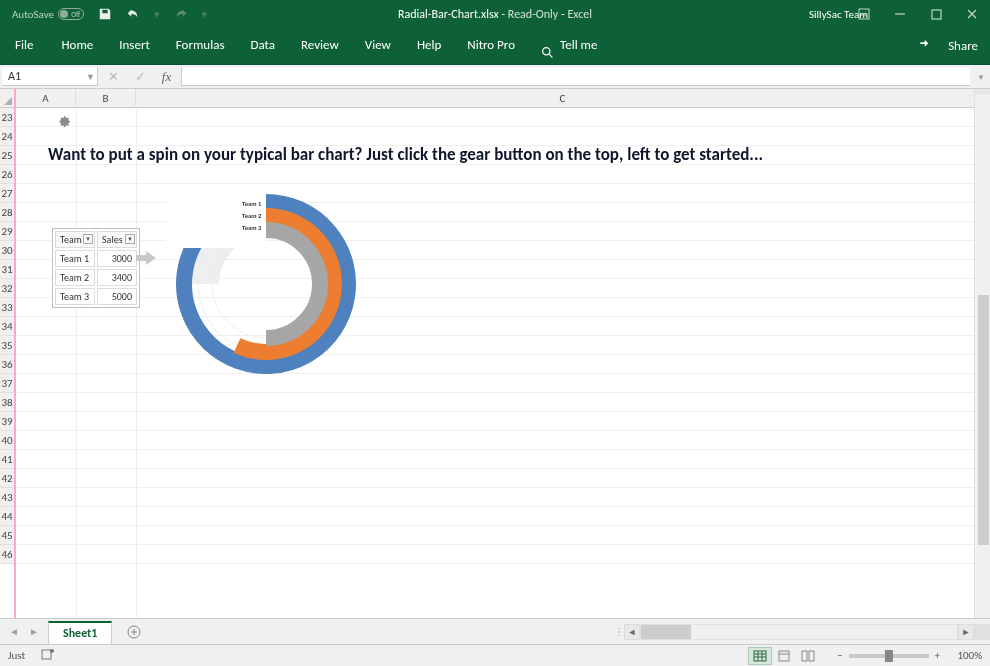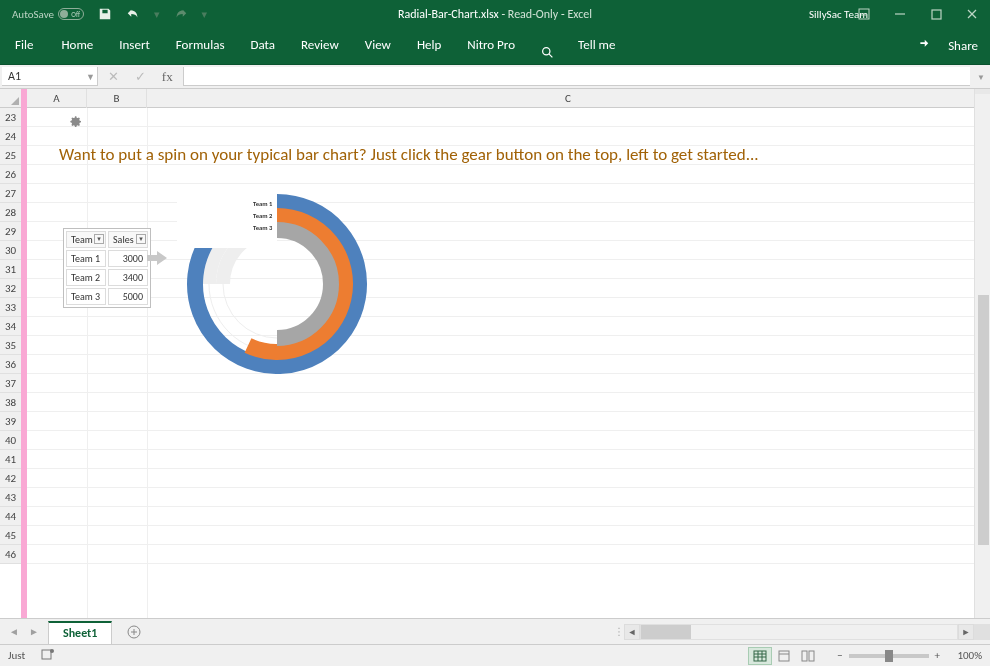--- a/index.html
+++ b/index.html
@@ -21,61 +21,61 @@
 .tb-center .ro { color:#cfe0d4; }
 .tb-user { position:absolute; right:122px; color:#fff; }
 .winbtns { position:absolute; right:0; display:flex; }
 .winbtn { width:36px; height:28px; display:flex; align-items:center; justify-content:center; color:#bcd4c4; }
 .winbtn svg { stroke:#bcd4c4; fill:none; }
 
 
 .ribbontabs { height:34px; background:#0e6137; display:flex; align-items:center; color:#fff; font-size:13px; position:relative; }
 .rtab { padding:0 13px; height:34px; line-height:34px; cursor:pointer; }
 .ribbontabs .filetab { padding-left:15px; padding-right:15px; }
-.tellme { display:flex; align-items:center; gap:23px; }
+.tellme { display:flex; align-items:center; gap:5px; }
 .tellme .bulb { width:14px; height:14px; }
 .tellme .bulb svg { fill:#fff; }
 .sharebtn { position:absolute; right:12px; display:flex; align-items:center; gap:18px; }
 .rta-space { flex:1; }
 
 
 .tooldiv { height:3px; background:#0e6137; border-bottom:1px solid #0a522e; }
 
 
 .fbar { height:24px; background:#f0f0f0; border-bottom:1px solid #ccc; display:flex; align-items:stretch; font-size:12px; }
 .namebox { width:96px; border:1px solid #ccc; border-top:none; border-left:none; background:#fff; margin:2px; display:flex; align-items:center; padding:0 6px; position:relative; }
 .namebox .dd { position:absolute; right:2px; color:#999; font-size:9px; }
 .fbtns { display:flex; align-items:center; padding:0 8px; gap:16px; color:#bbb; }
 .fbtns span { font-size:13px; }
-.fx { font-family:"Times New Roman",serif; color:#666; font-size:13px; }
+.fx { font-style:italic; font-family:"Times New Roman",serif; color:#666; font-size:13px; }
 .fbar input { flex:1; border:1px solid #ccc; border-top:none; border-right:none; margin:2px; padding:0 6px; font-size:12px; outline:none; }
 .fbar .dd2 { width:18px; display:flex; align-items:center; justify-content:center; color:#999; font-size:8px; }
 
 
 .sheetarea { display:flex; height:calc(100% - 28px - 34px - 3px - 24px - 26px - 22px); position:relative; background:#fff; }
-.rownums { width:27px; border-right:6px solid #f9a8d4; }
+.rownums { width:16px; border-right:2px solid #f9a8d4; }
 .corner { height:19px; border-bottom:1px solid #ccc; border-right:0; background:#f0f0f0; position:relative; }
 .corner::after { content:""; position:absolute; right:2px; bottom:2px; width:0; height:0; border-left:8px solid transparent; border-bottom:8px solid #b0b0b0; }
 .rownum { height:19px; line-height:19px; text-align:center; font-size:11px; color:#444; border-bottom:1px solid #e0e0e0; background:#f0f0f0; }
 .gridwrap { flex:1; position:relative; overflow:hidden; }
 .colheads { height:19px; border-bottom:1px solid #ccc; display:flex; background:#f0f0f0; }
 .colhead { height:19px; line-height:19px; text-align:center; font-size:11px; color:#444; border-right:1px solid #e0e0e0; }
 .col-a { width:60px; }
 .col-b { width:60px; }
 .col-c { flex:1; }
 .gridbody { position:relative; height:calc(100% - 19px); }
 .gridlines-row { border-bottom:1px solid #efefef; height:19px; }
 .gridcol-a { position:absolute; left:60px; top:0; bottom:0; width:1px; background:#efefef; }
 .gridcol-b { position:absolute; left:120px; top:0; bottom:0; width:1px; background:#efefef; }
 
 
 .content { position:absolute; left:0; top:19px; right:0; }
 .gearicon { position:absolute; left:40px; top:5px; width:16px; height:16px; color:#7a7a7a; }
 .gearicon svg { fill:#8a8a8a; }
-.headline { position:absolute; left:32px; top:36px; font-size:17px; color:#a16207; font-weight:400; }
+.headline { position:absolute; left:32px; top:36px; font-size:17px; color:#0f172a; font-weight:700; }
 .tablebox { position:absolute; left:36px; top:120px; border:1px solid #bfbfbf; font-size:10px; background:#fff; color:#333; }
 .tablebox tr td { border:1px solid #dcdcdc; padding:1px 4px; text-align:right; height:16px; }
 .tablebox tr:first-child td { text-align:left; background:#f8f8f8; position:relative; }
 .tablebox tr:first-child td .fdd { position:absolute; right:1px; top:2px; width:10px; height:10px; border:1px solid #aaa; font-size:7px; line-height:8px; text-align:center; color:#555; }
 .tablebox tr td:first-child { text-align:left; }
 .arrow { position:absolute; left:120px; top:142px; color:#bbb; }
 .arrow svg { fill:#c8c8c8; }
 .chartbox { position:absolute; left:150px; top:86px; width:200px; height:180px; }
 .chartlegend { position:absolute; left:76px; top:4px; font-size:6.5px; color:#333; line-height:12px; font-weight:600; }
 

